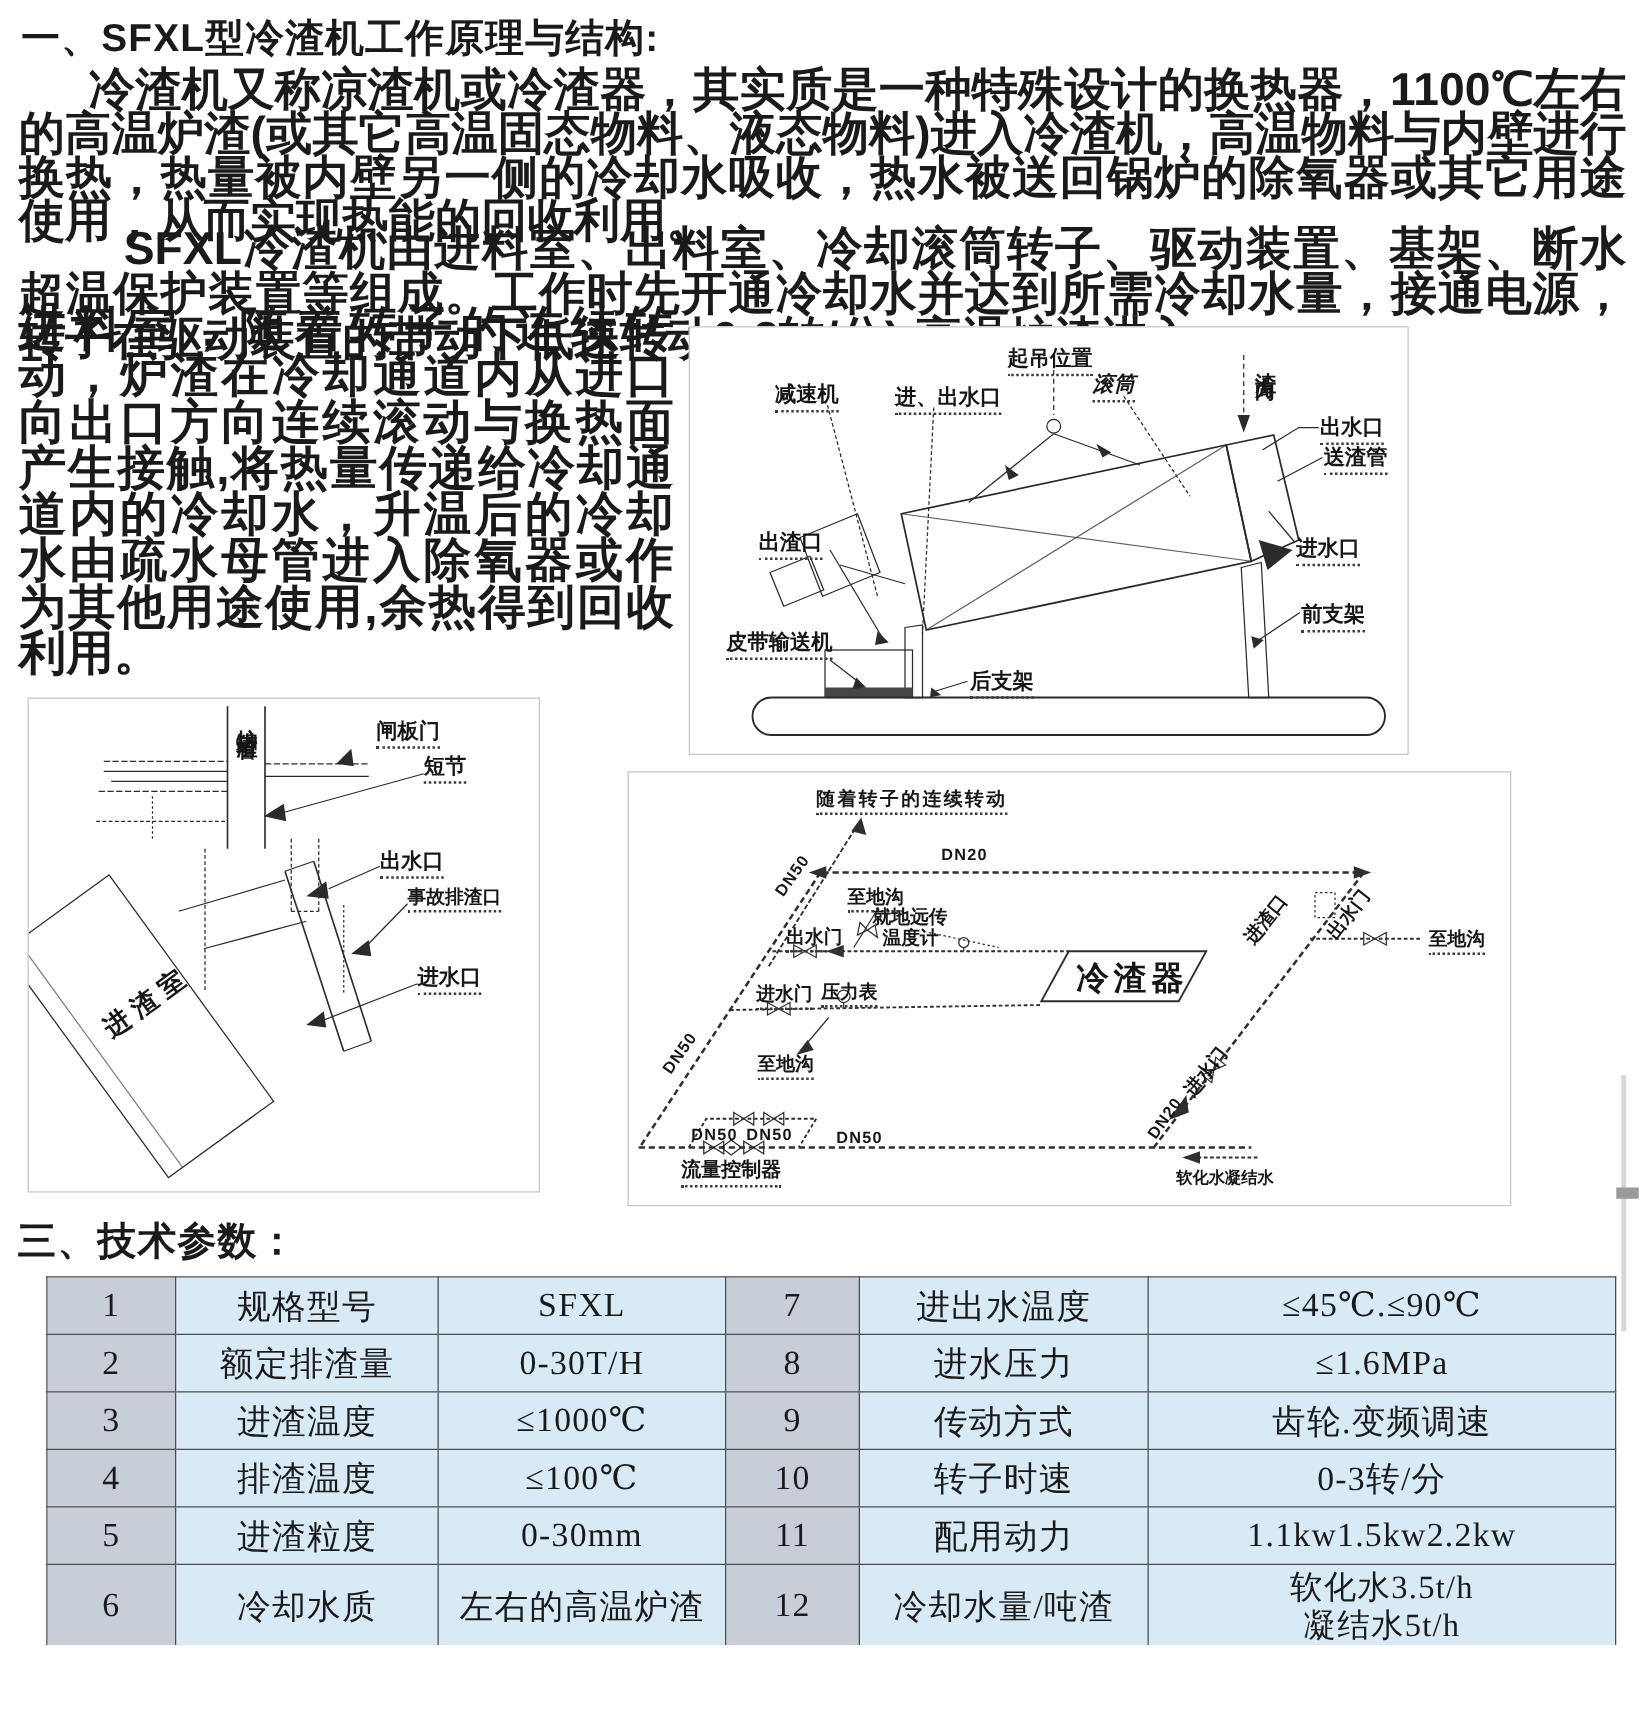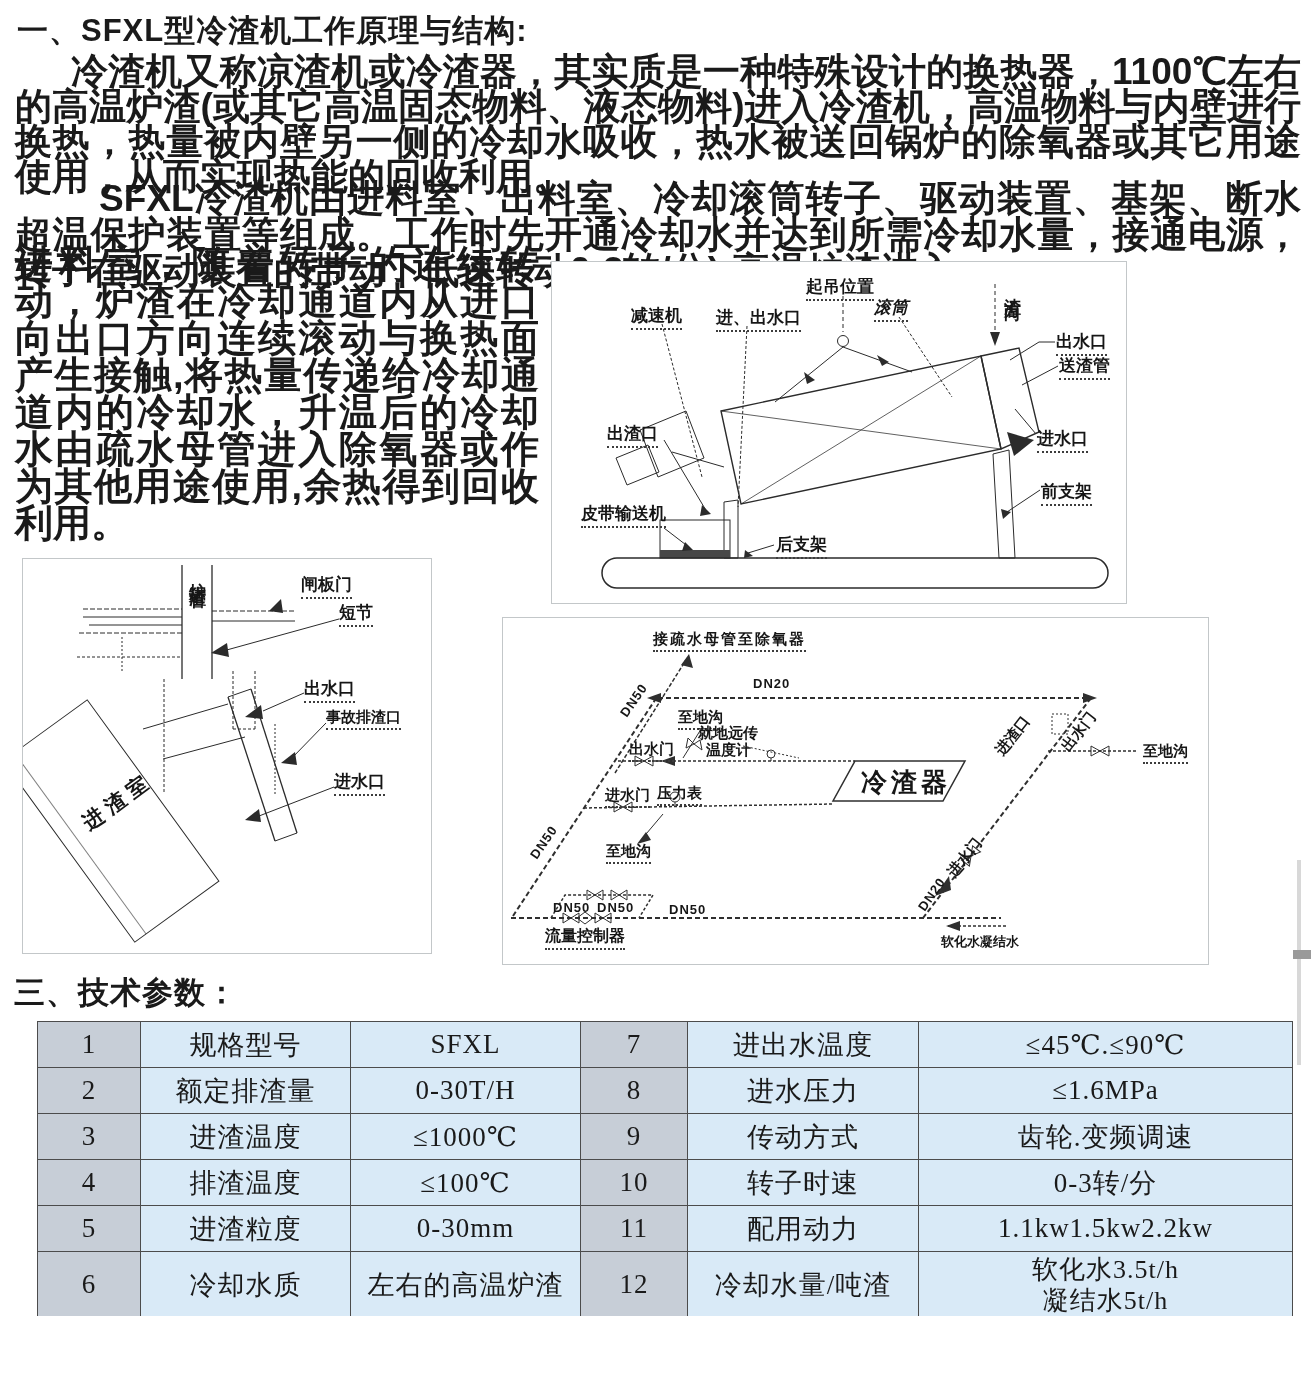--- a/index.html
+++ b/index.html
@@ -77,21 +77,21 @@
       <line x1="484" y1="172" x2="463" y2="147"></line>
       <line x1="488" y1="228" x2="455" y2="250"></line>
       <polygon points="449,247 459,250 451,257" fill="#2b2b2b" stroke="none"></polygon>
       <line x1="112" y1="178" x2="155" y2="250"></line>
       <polygon points="150,243 159,252 148,254" fill="#2b2b2b" stroke="none"></polygon>
       <line x1="112" y1="266" x2="138" y2="286"></line>
       <polygon points="133,280 141,288 130,289" fill="#2b2b2b" stroke="none"></polygon>
       <line x1="222" y1="283" x2="196" y2="291"></line>
       <polygon points="193,288 201,294 192,296" fill="#2b2b2b" stroke="none"></polygon>
     </svg>
-    <div class="lbl ul" style="left:79px;top:42px;font-family:Liberation Serif, serif;">减速机</div>
+    <div class="lbl ul" style="left:68px;top:42px;font-family:Liberation Serif, serif;">减速机</div>
     <div class="lbl ul" style="left:164px;top:44px;">进、出水口</div>
     <div class="lbl ul" style="left:254px;top:13px;">起吊位置</div>
     <div class="lbl ul" style="left:322px;top:34px;font-style:italic;">滚筒</div>
     <div class="lbl vert" style="left:449px;top:22px;">渣方向</div>
     <div class="lbl ul" style="left:504px;top:68px;">出水口</div>
     <div class="lbl ul" style="left:507px;top:92px;">送渣管</div>
     <div class="lbl ul" style="left:485px;top:165px;">进水口</div>
     <div class="lbl ul" style="left:489px;top:218px;">前支架</div>
     <div class="lbl ul" style="left:55px;top:160px;">出渣口</div>
     <div class="lbl ul" style="left:29px;top:240px;">皮带输送机</div>
@@ -195,21 +195,21 @@
       <path d="M92,295 L100,300 L92,305 Z M108,295 L100,300 L108,305 Z"></path>
 
       <g transform="rotate(-52 468 238)">
         <path d="M459,233 L468,238 L459,243 Z M477,233 L468,238 L477,243 Z"></path>
       </g>
       <polygon points="446,258 432,278 448,272" fill="#2f2f2f" stroke="none"></polygon>
 
       <line x1="445" y1="308" x2="505" y2="308" stroke-width="1.5" stroke-dasharray="3,2"></line>
       <polygon points="457,303 443,308 457,313" fill="#2f2f2f" stroke="none"></polygon>
     </svg>
-    <div class="lbl ul small" style="left:150px;top:12px;letter-spacing:2px;">接疏水母管至除氧器</div>
+    <div class="lbl ul small" style="left:150px;top:12px;letter-spacing:2px;">随着转子的连续转动</div>
     <div class="lbl dn rot" style="left:120px;top:90px;transform:rotate(-55deg);">DN50</div>
     <div class="lbl dn" style="left:250px;top:58px;">DN20</div>
     <div class="lbl ul small" style="left:175px;top:90px;">至地沟</div>
     <div class="lbl small" style="left:195px;top:106px;">就地远传</div>
     <div class="lbl small" style="left:203px;top:123px;">温度计</div>
     <div class="lbl ul small" style="left:126px;top:122px;">出水门</div>
     <div class="lbl small rot" style="left:496px;top:126px;transform:rotate(-52deg);">进渣口</div>
     <div class="lbl small rot" style="left:562px;top:122px;transform:rotate(-52deg);">出水门</div>
     <div class="lbl ul small" style="left:640px;top:124px;">至地沟</div>
     <div class="lbl big" style="left:358px;top:147px;">冷渣器</div>

